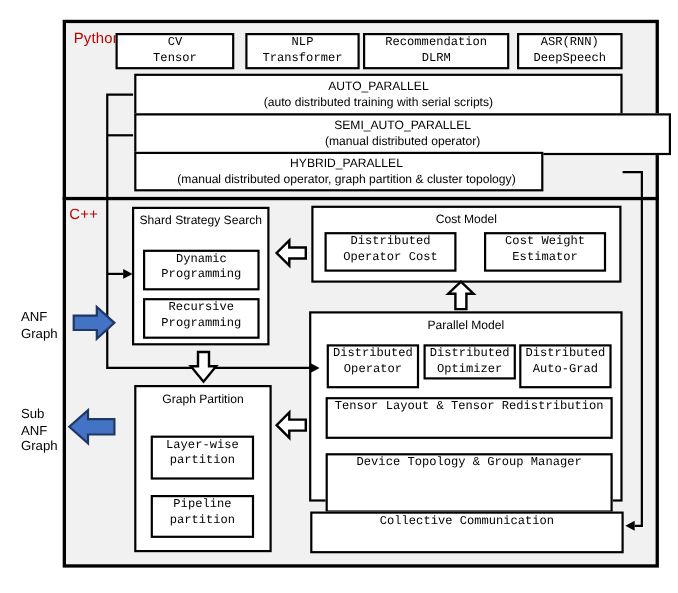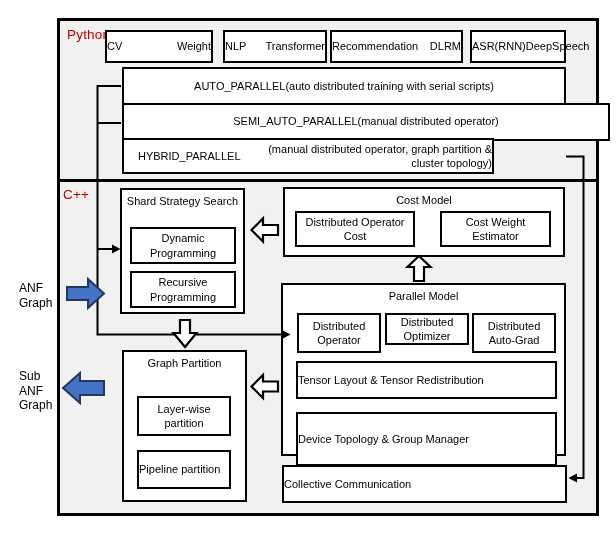--- a/index.html
+++ b/index.html
@@ -9,50 +9,50 @@
   }
   .abs{position:absolute;box-sizing:border-box;}
   #outer{
     left:57px;top:18px;width:542px;height:498px;
     background:#f1f1f1;border:3px solid #000;
   }
   #divider{left:57px;top:179px;width:542px;height:3px;background:#000;}
   .seclabel{font-size:13.5px;letter-spacing:0.2px;}
   .box{
     background:#ffffff;border:2.5px solid #000;
-    display:flex;flex-direction:row;align-items:center;justify-content:space-between;
-    text-align:center;font-size:11px;line-height:1.28;
+    display:flex;flex-direction:column;align-items:center;justify-content:flex-start;
+    text-align:center;font-size:11px;line-height:1.28;font-family:Liberation Mono, monospace;
   }
   .cbox{
     background:#ffffff;border:2.5px solid #000;text-align:center;
     font-size:11px;line-height:1.25;
   }
   .cbox .t{display:block;padding-top:5px;}
   .modebox{
     background:#ffffff;border:2.5px solid #000;
-    display:flex;flex-direction:row;align-items:center;justify-content:center;
-    text-align:right;font-size:11px;line-height:1.3;
+    display:flex;flex-direction:column;align-items:center;justify-content:center;
+    text-align:left;font-size:11px;line-height:1.3;
   }
   .leftlabel{font-size:12px;line-height:1.22;text-align:left;}
   #svglayer{left:0;top:0;width:616px;height:539px;pointer-events:none;}
 </style>
 </head>
 <body>
 
 <div id="canvas">
 
   <div class="abs" id="outer"></div>
   <div class="abs" id="divider"></div>
 
   <div class="abs seclabel" style="left:67px;top:27px;color:#c00000;">Python</div>
   <div class="abs seclabel" style="left:63px;top:187px;color:#c00000;">C++</div>
 
   <div class="abs box" style="left:105px;top:30px;width:108px;height:33px;">
     <span>CV</span>
-    <span>Weight</span>
+    <span>Tensor</span>
   </div>
   <div class="abs box" style="left:223px;top:30px;width:104px;height:33px;">
     <span>NLP</span>
     <span>Transformer</span>
   </div>
   <div class="abs box" style="left:330px;top:30px;width:133px;height:33px;">
     <span>Recommendation</span>
     <span>DLRM</span>
   </div>
   <div class="abs box" style="left:470px;top:30px;width:96px;height:33px;">

